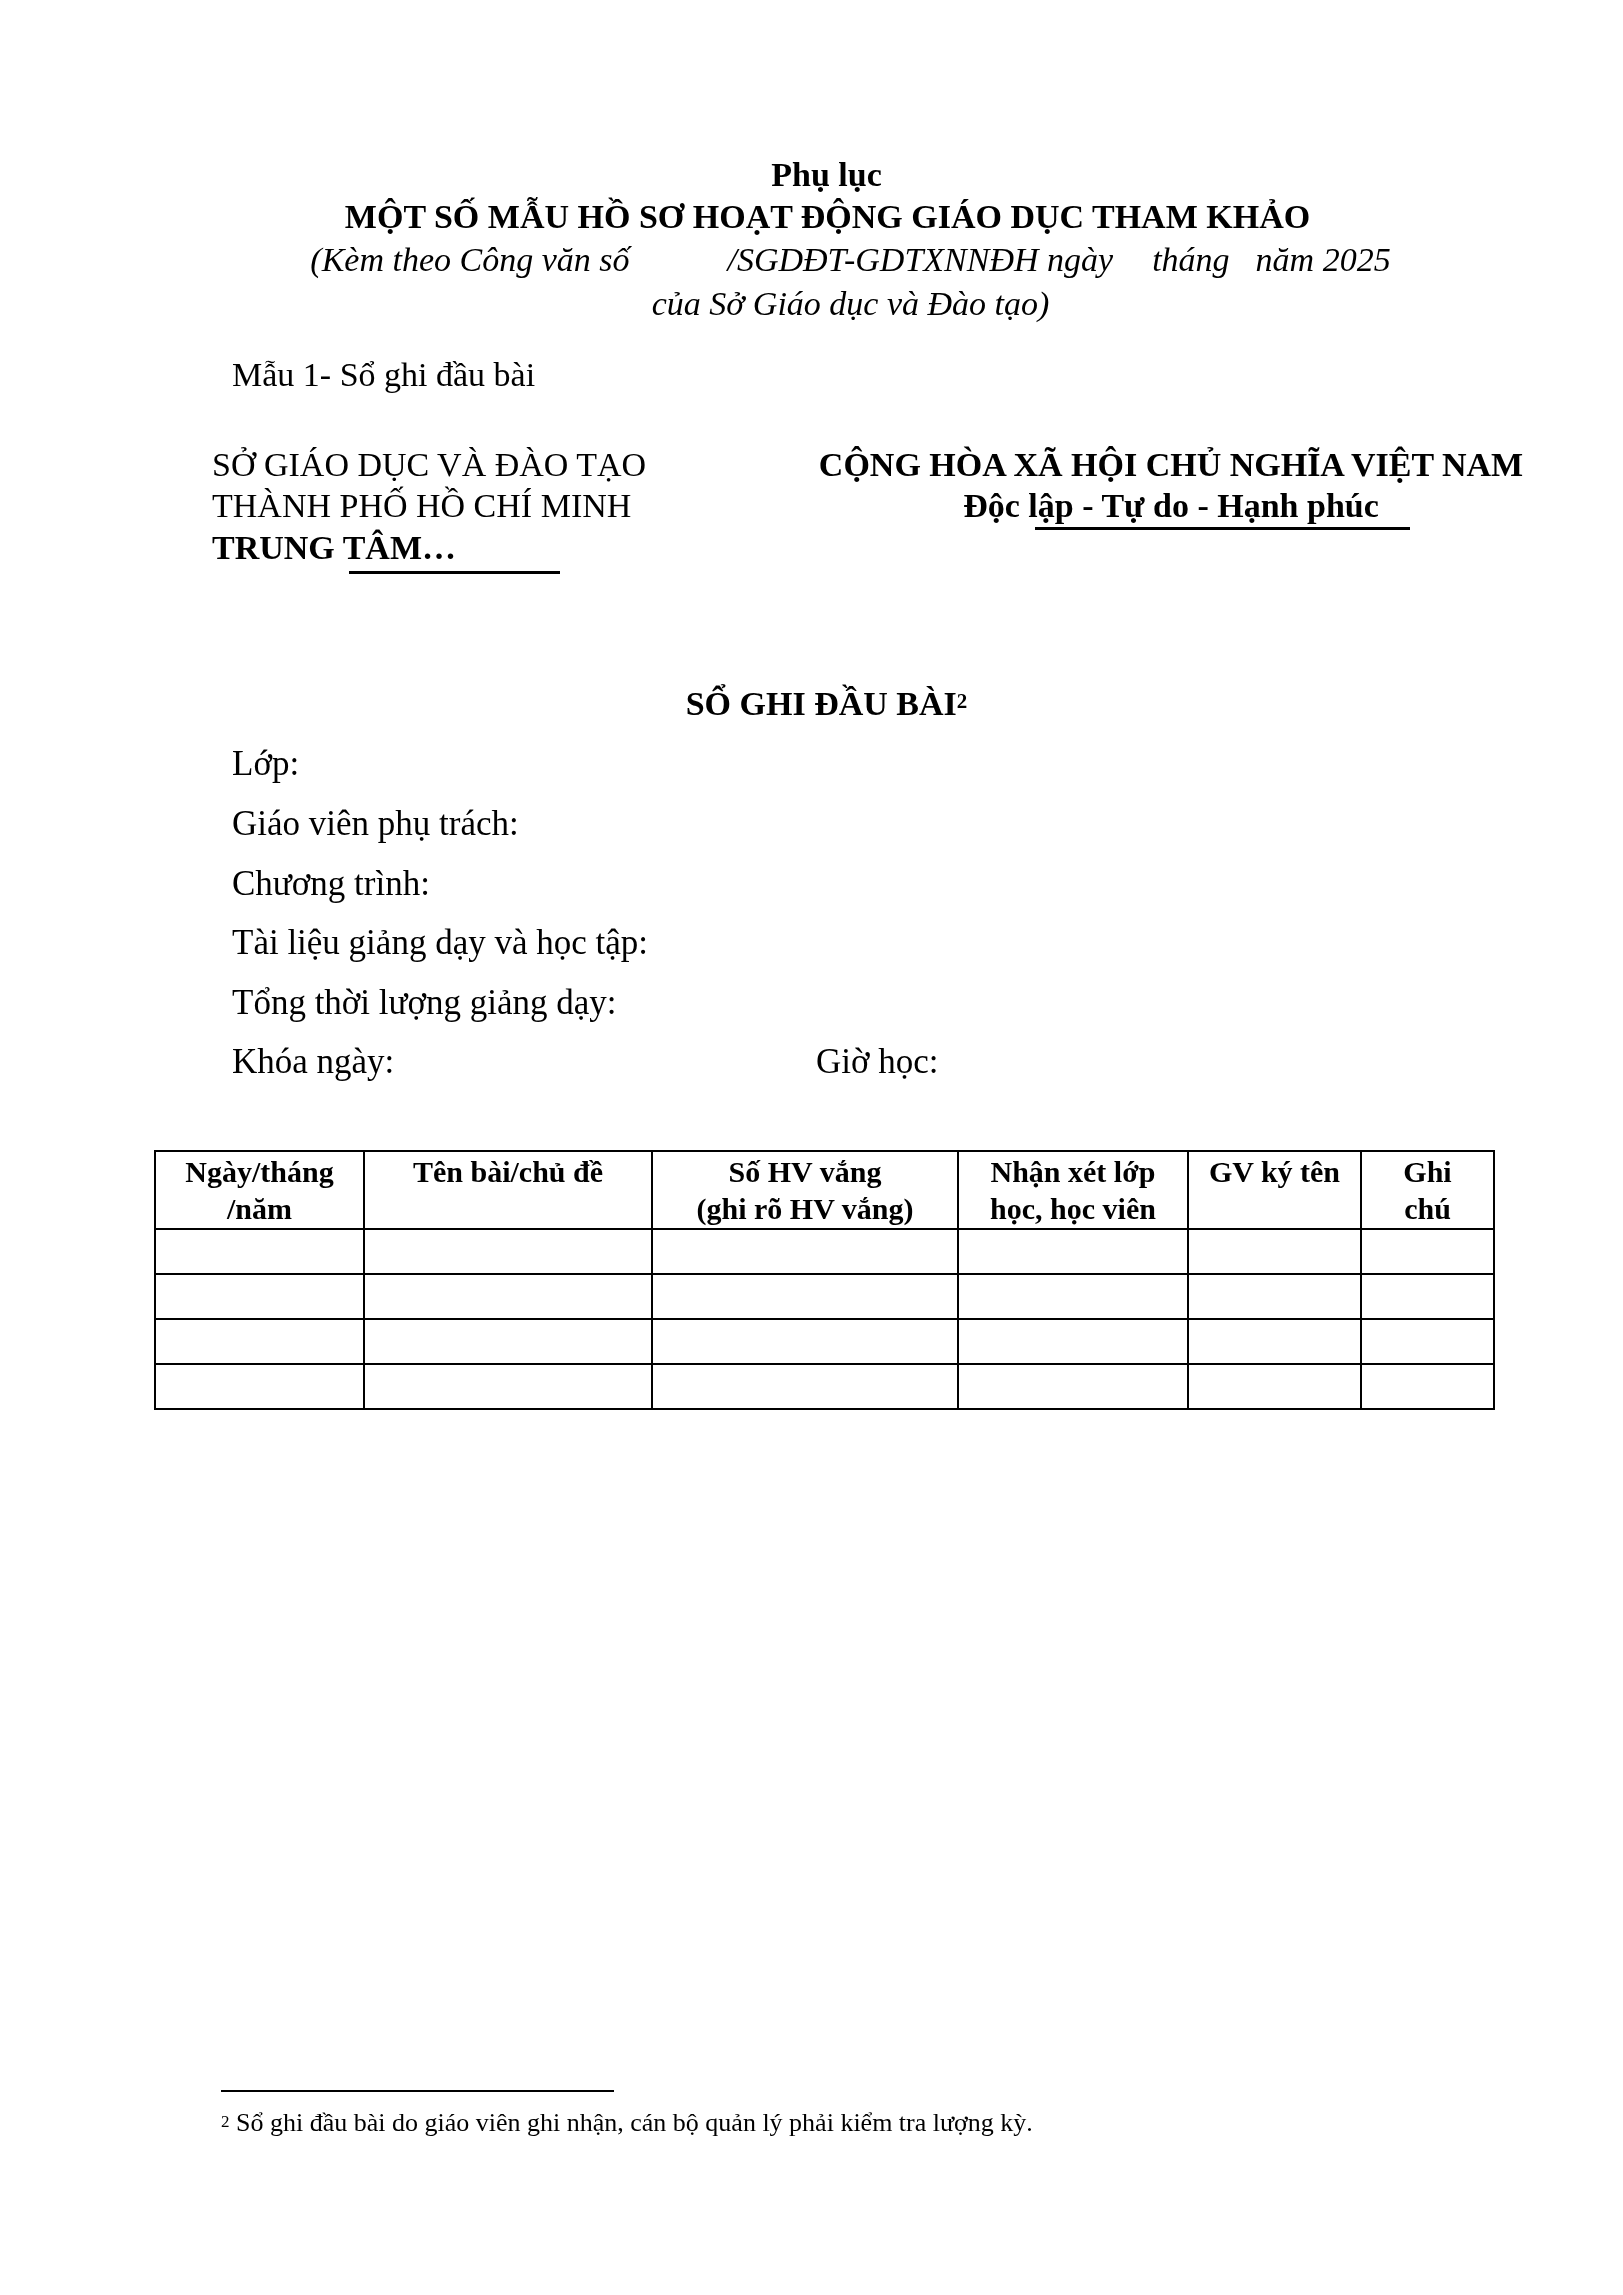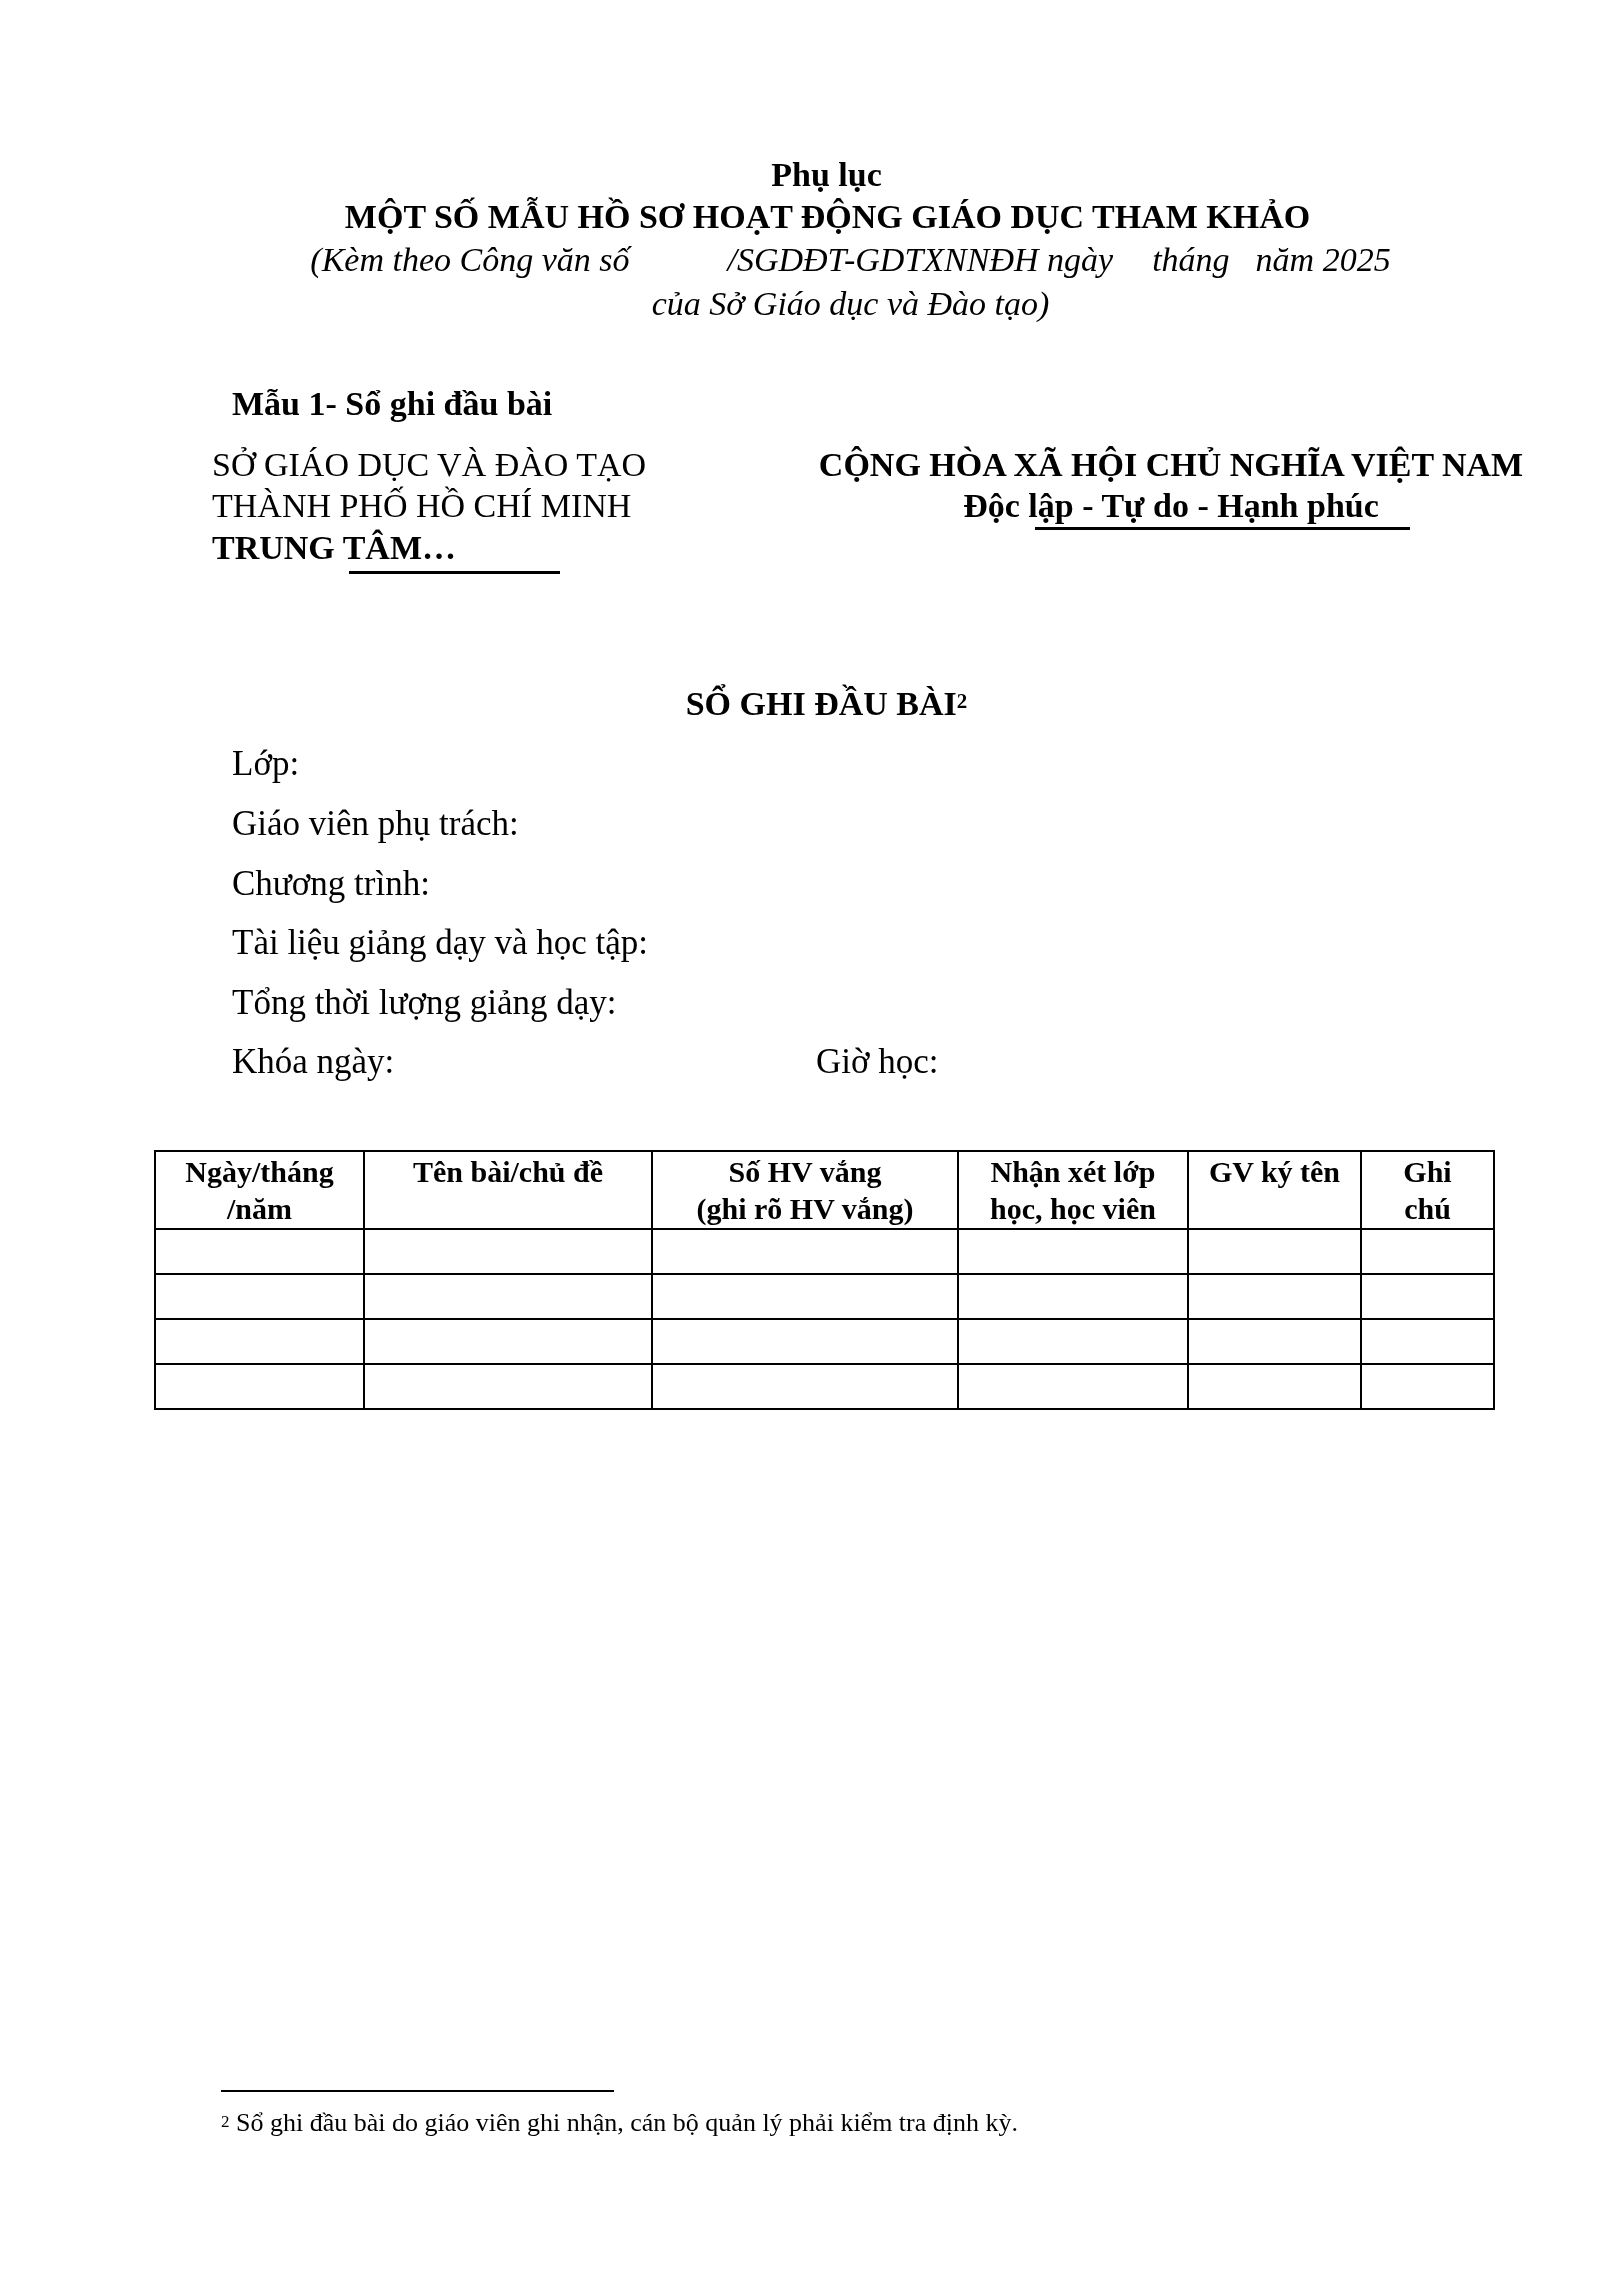--- a/index.html
+++ b/index.html
@@ -47,23 +47,23 @@
     .title-sub2 {
       top: 283px;
       font-size: 34px;
       font-style: italic;
       line-height: 42px;
       left: 39px;
     }
     .gap { display: inline-block; }
     .mau-title {
       left: 232px;
-      top: 383px;
-      font-size: 34px;
-      font-weight: bold;
+      top: 354px;
+      font-size: 34px;
+      font-weight: normal;
       line-height: 42px;
       white-space: nowrap;
     }
     .left-head {
       left: 212px;
       width: 517px;
       font-size: 34px;
       line-height: 42px;
       white-space: nowrap;
     }
@@ -235,14 +235,14 @@
         <td></td>
         <td></td>
         <td></td>
         <td></td>
       </tr>
     </tbody>
   </table>
 </div>
 
 <div class="fn-rule"></div>
-<div class="footnote"><sup>2</sup> <span>Sổ ghi đầu bài do giáo viên ghi nhận, cán bộ quản lý phải kiểm tra định kỳ.</span></div>
+<div class="footnote"><sup>2</sup> <span>Sổ ghi đầu bài do giáo viên ghi nhận, cán bộ quản lý phải kiểm tra lượng kỳ.</span></div>
 
 
 </body></html>

